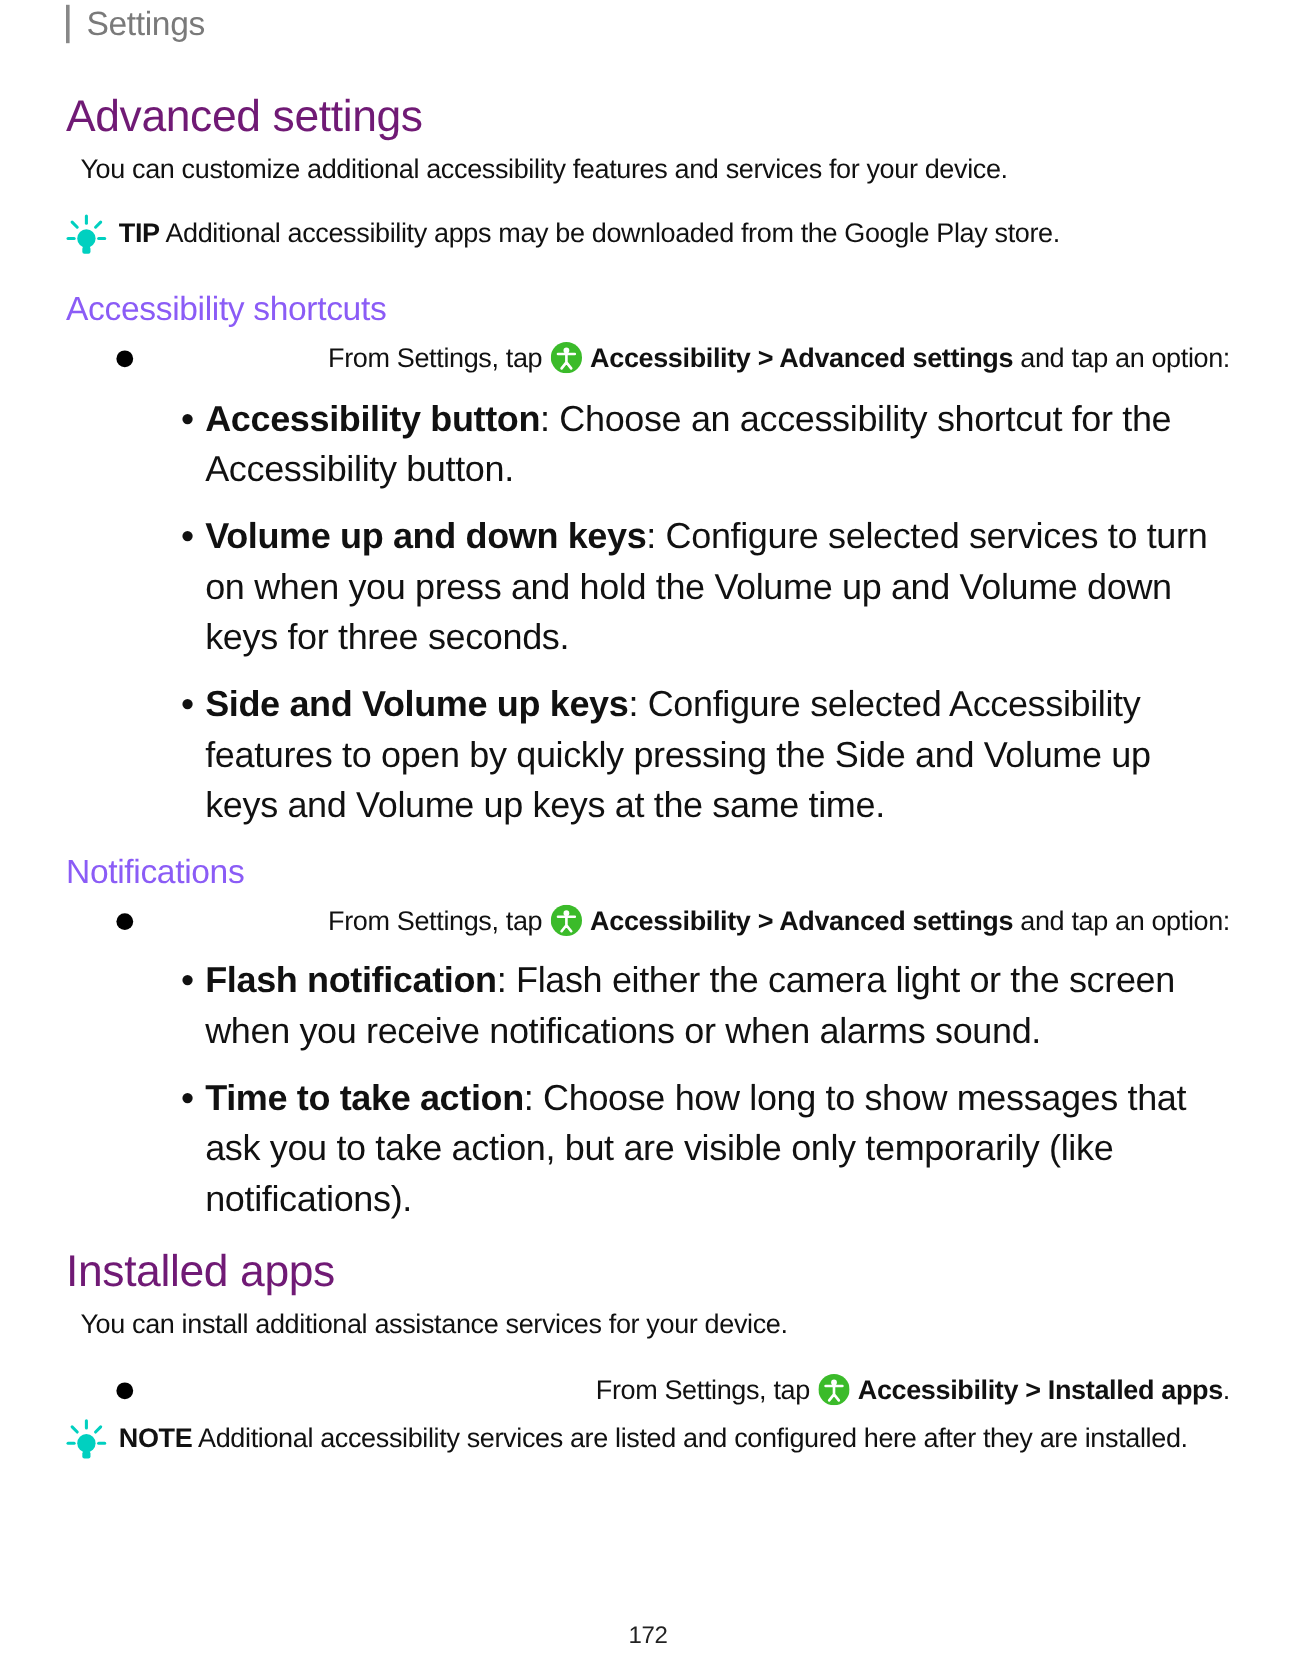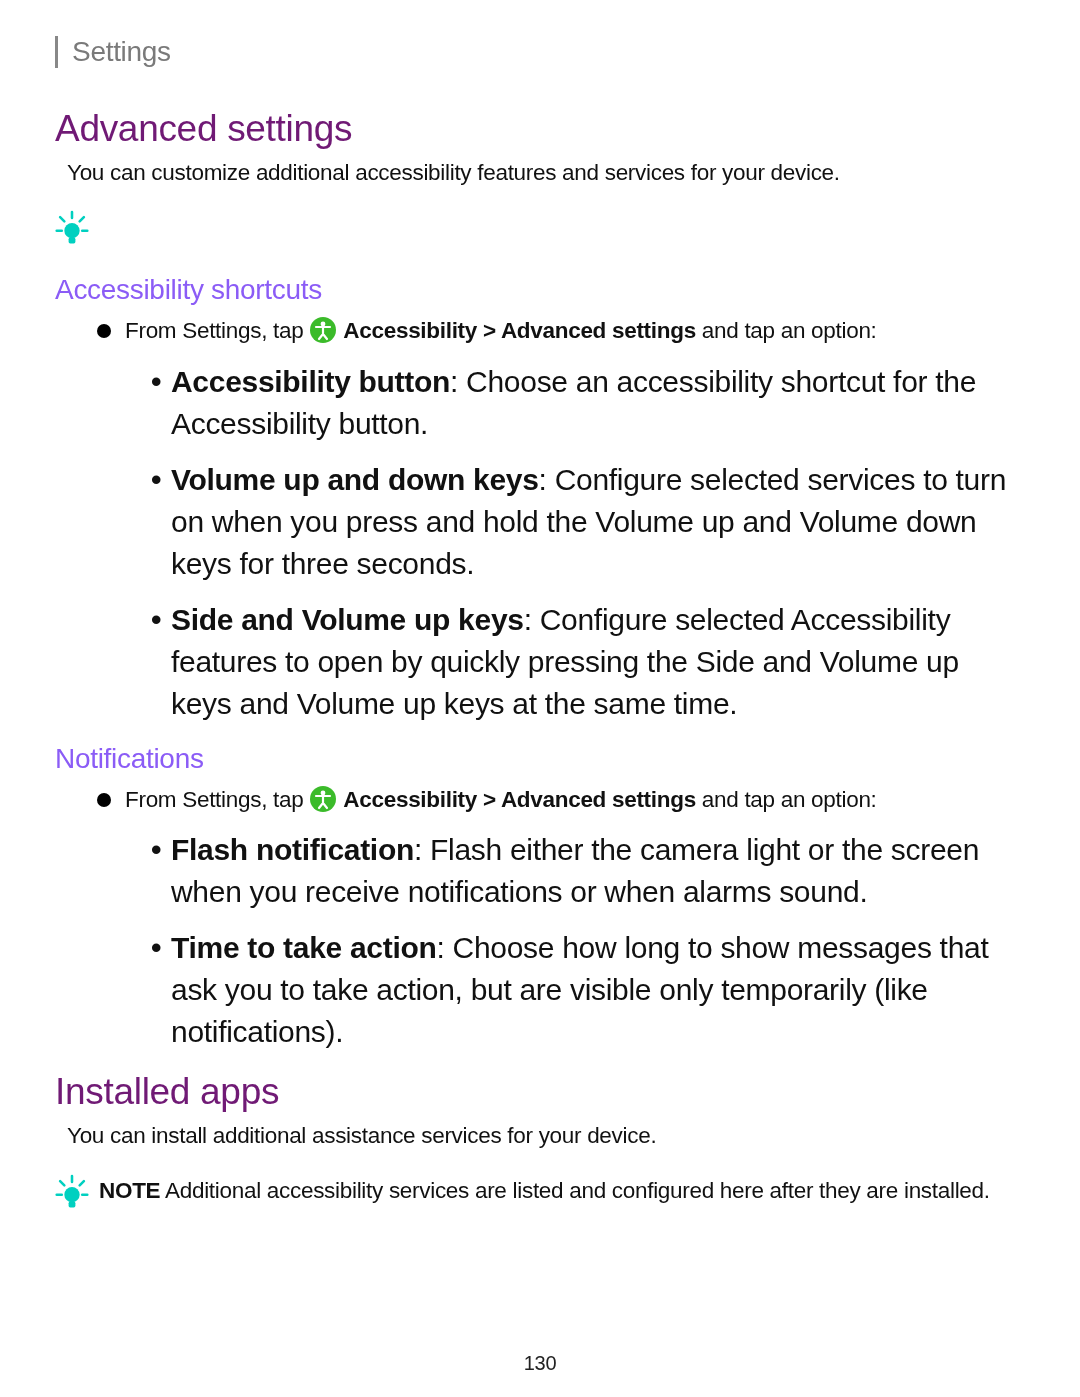--- a/index.html
+++ b/index.html
@@ -7,21 +7,21 @@
     padding: 0;
     background: #fff;
     font-family: "Segoe UI", Arial, sans-serif;
     color: #111;
     width: 1080px;
   }
   .page {
     box-sizing: border-box;
     width: 1080px;
     min-height: 1397px;
-    padding: 36px 55px 40px 55px;
+    padding: 4px 55px 40px 55px;
     position: relative;
     letter-spacing: -0.3px;
   }
   .header-bar {
     border-left: 3px solid #888;
     padding-left: 14px;
     margin-bottom: 40px;
   }
   .header-text {
     font-size: 28px;
@@ -74,20 +74,21 @@
   .step-marker {
     flex: 0 0 auto;
     width: 18px;
     height: 18px;
     margin-top: 6px;
   }
   .step-text {
     font-size: 22.5px;
     line-height: 1.35;
     flex: 1;
+    text-align: right;
   }
   .inline-icon {
     display: inline-block;
     vertical-align: -5px;
     width: 26px;
     height: 26px;
     margin: 0 1px;
   }
   .bold { font-weight: 700; }
   ul.options {
@@ -150,20 +151,24 @@
     <span class="header-text">Settings</span>
   </div>
 
   <h1 class="major">Advanced settings</h1>
   <p class="intro">You can customize additional accessibility features and services for your device.</p>
 
   <div class="tip-row">
     <svg class="bulb-icon">
         <use href="#bulb"></use>
       </svg>
+    <div class="tip-text">
+      <span class="tip-label">TIP</span>
+      <span> </span><span>Additional accessibility apps may be downloaded from the Google Play store.</span>
+    </div>
   </div>
 
   <h2 class="sub">Accessibility shortcuts</h2>
   <div class="step">
     <svg class="step-marker">
         <use href="#dotcircle"></use>
       </svg>
     <div class="step-text">
       <span>From Settings, tap </span><svg class="inline-icon">
           <use href="#a11y"></use>
@@ -189,24 +194,35 @@
       <span class="bold">Accessibility &gt; Advanced settings</span><span> and tap an option:</span>
     </div>
   </div>
   <ul class="options">
     <li><span class="bold">Flash notification</span><span>: Flash either the camera light or the screen when you receive notifications or when alarms sound.</span></li>
     <li><span class="bold">Time to take action</span><span>: Choose how long to show messages that ask you to take action, but are visible only temporarily (like notifications).</span></li>
   </ul>
 
   <h1 class="major">Installed apps</h1>
   <p class="intro">You can install additional assistance services for your device.</p>
+  <div class="step">
+    <svg class="step-marker">
+        <use href="#dotcircle"></use>
+      </svg>
+    <div class="step-text">
+      <span>From Settings, tap </span><svg class="inline-icon">
+          <use href="#a11y"></use>
+        </svg>
+      <span class="bold">Accessibility &gt; Installed apps</span><span>.</span>
+    </div>
+  </div>
   <div class="note-row">
     <svg class="bulb-icon">
         <use href="#bulb"></use>
       </svg>
     <div class="note-text">
       <span class="note-label">NOTE</span>
       <span> </span><span>Additional accessibility services are listed and configured here after they are installed.</span>
     </div>
   </div>
 
-  <div class="page-number">130</div>
+  <div class="page-number">172</div>
 </div>
 
 </body></html>

